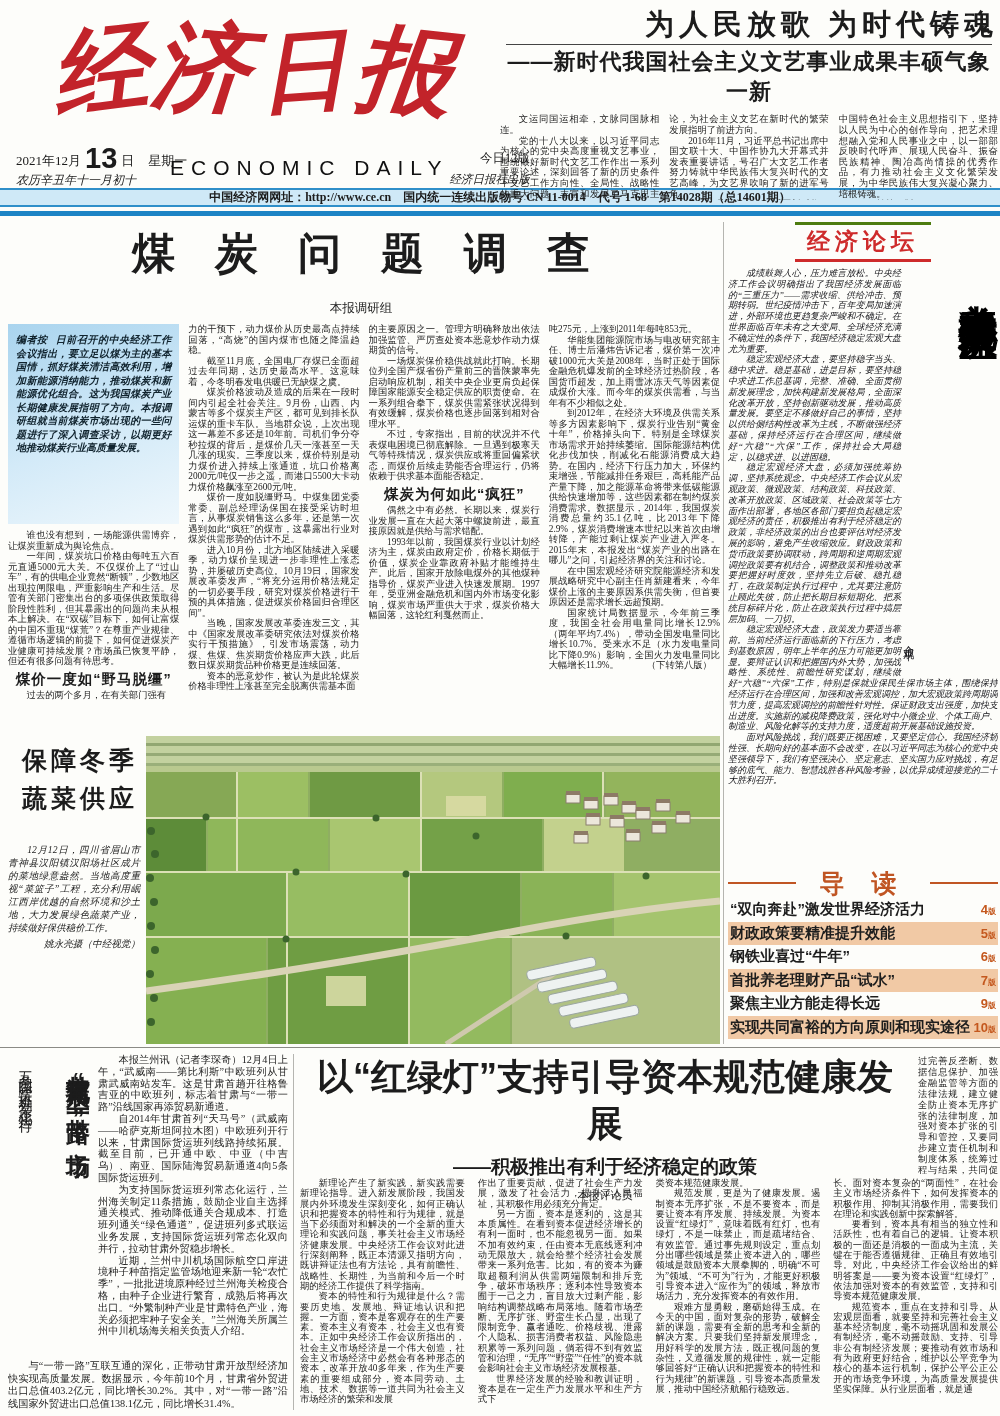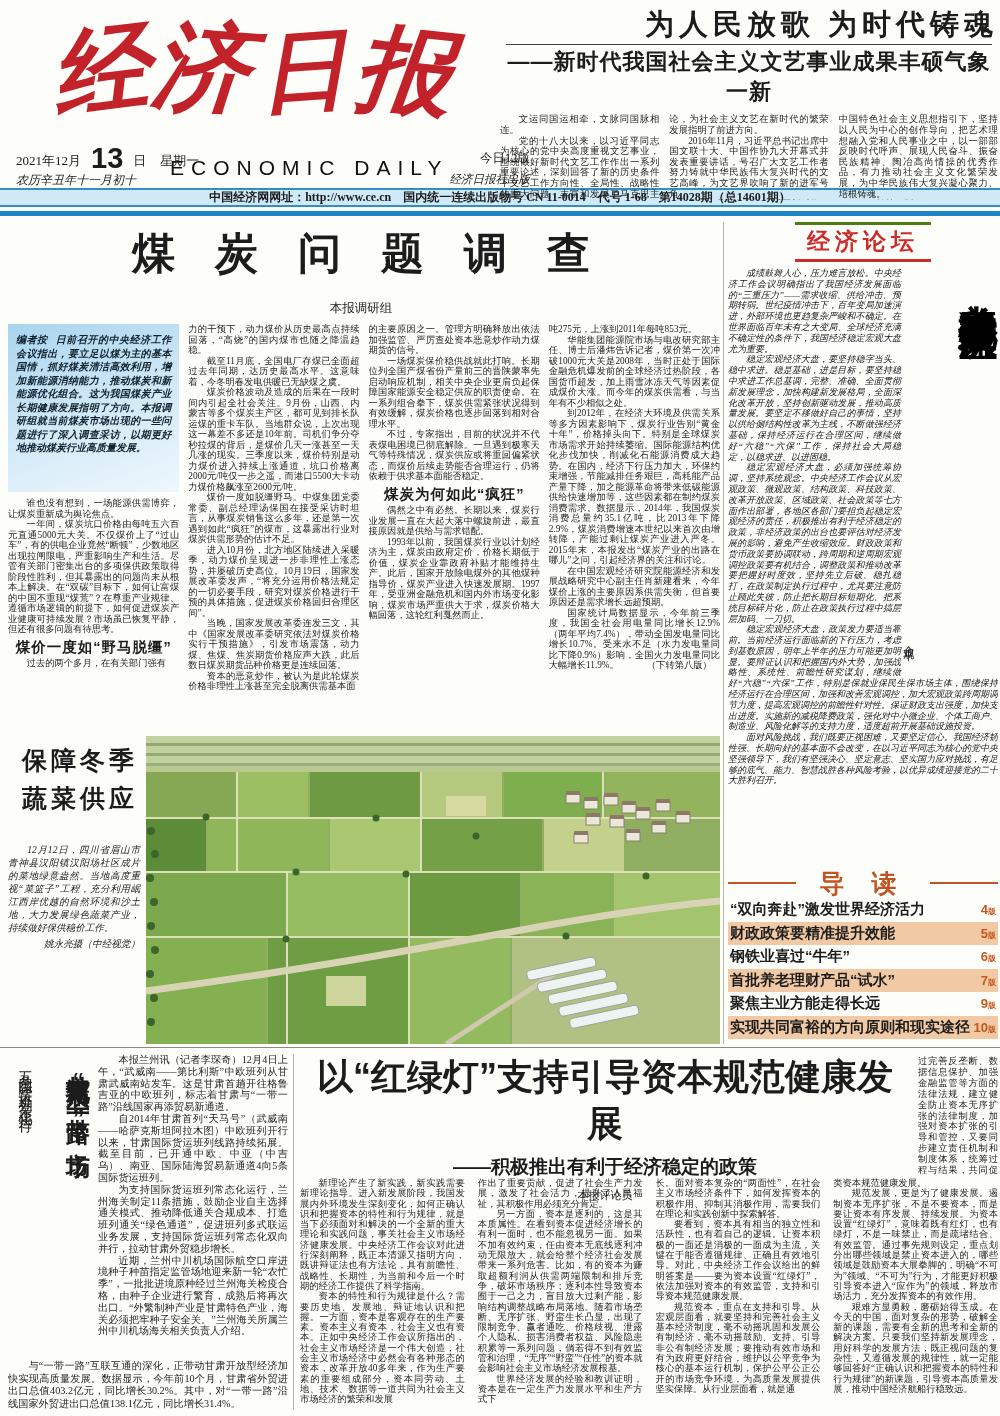--- a/index.html
+++ b/index.html
@@ -11,21 +11,21 @@
   .just { text-align:justify; text-justify:inter-character; }
 
   
   .mast-title { position:absolute; left:52px; top:2px; width:400px; height:140px; display:flex; justify-content:space-between; align-items:center; color:#c2232a; font-weight:900; font-style:italic; font-size:96px; line-height:1; }
   .mast-title span { display:inline-block; }
   .mast-title span:nth-child(1){ transform:rotate(-7deg); }
   .mast-title span:nth-child(2){ transform:rotate(4deg) translateY(-4px); }
   .mast-title span:nth-child(3){ transform:rotate(-4deg) scale(.92); }
   .mast-title span:nth-child(4){ transform:rotate(6deg); }
   .dateline { position:absolute; left:16px; top:142px; font-size:13px; white-space:nowrap; }
-  .dateline .big-day { font-size:29px; font-weight:bold; font-family:"Liberation Sans",sans-serif; vertical-align:-3px; margin:0 10px; }
+  .dateline .big-day { font-size:29px; font-weight:bold; font-family:"Liberation Sans",sans-serif; vertical-align:-3px; margin:0 4px; }
   .dateline .wk { margin-left:14px; }
   .lunar { position:absolute; left:16px; top:172px; font-size:12px; font-style:italic; }
   .eng-title { position:absolute; left:170px; top:156px; width:340px; font-size:21px; letter-spacing:7px; font-family:"Liberation Sans",sans-serif; color:#111; }
   .edition { position:absolute; left:452px; top:150px; width:78px; font-size:12.5px; text-align:right; }
   .publisher { position:absolute; left:432px; top:172px; width:98px; font-size:11.5px; font-style:italic; text-align:right; }
   .info-bar { position:absolute; left:0; top:188px; width:1000px; height:19px; background:#cfe9f7; border-top:2px solid #2f8fc9; border-bottom:2px solid #2f8fc9; font-size:12px; text-align:center; line-height:15px; font-weight:bold; }
   .blue-rule { position:absolute; left:0; top:211px; width:1000px; height:5px; background:#1d84c5; }
 
   
   .top-art { position:absolute; left:500px; top:8px; width:498px; height:178px; }
@@ -33,21 +33,21 @@
   .top-art .rule { border-top:1px solid #444; margin:3px 6px 2px; }
   .top-art .sub { font-size:22px; font-weight:bold; text-align:center; letter-spacing:1px; }
   .top-cols { display:flex; gap:10px; margin-top:7px; height:86px; overflow:hidden; }
   .top-cols .c { flex:1; font-size:9.4px; line-height:10.6px; }
 
   
   .coal-hl { position:absolute; left:0; top:230px; width:722px; text-align:center; font-size:43px; font-weight:900; letter-spacing:40px; padding-left:40px; line-height:1.1; }
   .coal-by { position:absolute; left:0; top:300px; width:722px; text-align:center; font-size:12.5px; }
   .coal-cols { position:absolute; left:8px; top:324px; width:712px; height:406px; display:flex; gap:9px; }
   .coal-cols .col { flex:1; font-size:9.3px; line-height:10.5px; overflow:hidden; }
-  .ed-box { background:linear-gradient(160deg,#a9d4ee 0%,#d3eaf8 55%,#eef7fc 100%); padding:9px 8px; height:168px; margin-bottom:6px; font-size:10px; line-height:13.5px; font-weight:bold; font-style:italic; color:#10232e; overflow:hidden; }
+  .ed-box { background:linear-gradient(160deg,#a9d4ee 0%,#d3eaf8 55%,#eef7fc 100%); padding:9px 8px; height:200px; margin-bottom:6px; font-size:10px; line-height:13.5px; font-weight:bold; font-style:italic; color:#10232e; overflow:hidden; }
   .ed-box .lbl { margin-right:8px; }
   .subhead { font-size:14.5px; font-weight:bold; text-align:center; text-indent:0; margin:7px 0 6px; letter-spacing:1px; font-family:"Liberation Sans",sans-serif; }
 
   
   .cap-block { position:absolute; left:8px; top:742px; width:132px; height:300px; }
   .cap-title { font-size:25px; font-weight:900; text-align:center; line-height:1.5; letter-spacing:4px;margin-left:12px; }
   .cap-text { margin-top:26px; font-size:9.6px; line-height:13px; font-style:italic; }
   .cap-credit { margin-top:4px; font-size:9.6px; font-style:italic; text-align:right; text-indent:0; }
   .photo { position:absolute; left:146px; top:736px; width:574px; height:308px; background:#7a9e5a; }
 
@@ -377,25 +377,25 @@
       <div class="col just">
           <p>新理论产生了新实践，新实践需要新理论指导。进入新发展阶段，我国发展内外环境发生深刻变化，如何正确认识和把握资本的特性和行为规律，就是当下必须面对和解决的一个全新的重大理论和实践问题，事关社会主义市场经济健康发展。中央经济工作会议对此进行深刻阐释，既正本清源又指明方向，既讲辩证法也有方法论，具有前瞻性、战略性、长期性，为当前和今后一个时期的经济工作提供了科学指南。</p>
           <p>资本的特性和行为规律是什么？需要历史地、发展地、辩证地认识和把握。一方面，资本是客观存在的生产要素。资本主义有资本，社会主义也有资本。正如中央经济工作会议所指出的，社会主义市场经济是一个伟大创造，社会主义市场经济中必然会有各种形态的资本，改革开放40多年来，作为生产要素的重要组成部分，资本同劳动、土地、技术、数据等一道共同为社会主义市场经济的繁荣和发展</p>
         </div>
       <div class="col just cont">
           <p>作出了重要贡献，促进了社会生产力发展，激发了社会活力，提升了人民福祉，其积极作用必须充分肯定。</p>
           <p>另一方面，资本是逐利的，这是其本质属性。在看到资本促进经济增长的有利一面时，也不能忽视另一面。如果不加有效约束，任由资本无底线逐利冲动无限放大，就会给整个经济社会发展带来一系列危害。比如，有的资本为赚取超额利润从供需两端限制和排斥竞争，破坏市场秩序；逐利本性导致资本囿于一己之力，盲目放大过剩产能，影响结构调整战略布局落地。随着市场垄断、无序扩张、野蛮生长凸显，出现了限制竞争、赢者通吃、价格歧视、泄露个人隐私、损害消费者权益、风险隐患积累等一系列问题，倘若得不到有效监管和治理，“无序”“野蛮”“任性”的资本就会影响社会主义市场经济发展根基。</p>
           <p>世界经济发展的经验和教训证明，资本是在一定生产力发展水平和生产方式下</p>
         </div>
       <div class="col just cont">
+          <p>类资本规范健康发展。</p>
+          <p>规范发展，更是为了健康发展。遏制资本无序扩张，不是不要资本，而是要让资本有序发展、持续发展。为资本设置“红绿灯”，意味着既有红灯，也有绿灯，不是一味禁止，而是疏堵结合、有效监管。通过事先规则设定，重点划分出哪些领域是禁止资本进入的，哪些领域是鼓励资本大展拳脚的，明确“不可为”领域、“不可为”行为，才能更好积极引导资本进入“应作为”的领域，释放市场活力，充分发挥资本的有效作用。</p>
+          <p>艰难方显勇毅，磨砺始得玉成。在今天的中国，面对复杂的形势，破解全新的课题，需要有全新的思考和全新的解决方案。只要我们坚持新发展理念，用好科学的发展方法，既正视问题的复杂性，又遵循发展的规律性，就一定能够回答好“正确认识和把握资本的特性和行为规律”的新课题，引导资本高质量发展，推动中国经济航船行稳致远。</p>
+        </div>
+      <div class="col just cont">
           <p>长。面对资本复杂的“两面性”，在社会主义市场经济条件下，如何发挥资本的积极作用、抑制其消极作用，需要我们在理论和实践创新中探索解答。</p>
           <p>要看到，资本具有相当的独立性和活跃性，也有着自己的逻辑。让资本积极的一面还是消极的一面成为主流，关键在于能否遵循规律、正确且有效地引导。对此，中央经济工作会议给出的鲜明答案是——要为资本设置“红绿灯”，依法加强对资本的有效监管，支持和引导资本规范健康发展。</p>
           <p>规范资本，重点在支持和引导。从宏观层面看，就要坚持和完善社会主义基本经济制度，毫不动摇巩固和发展公有制经济，毫不动摇鼓励、支持、引导非公有制经济发展；要推动有效市场和有为政府更好结合，维护以公平竞争为核心的基本运行机制，保护公平公正公开的市场竞争环境，为高质量发展提供坚实保障。从行业层面看，就是通</p>
         </div>
-      <div class="col just cont">
-          <p>类资本规范健康发展。</p>
-          <p>规范发展，更是为了健康发展。遏制资本无序扩张，不是不要资本，而是要让资本有序发展、持续发展。为资本设置“红绿灯”，意味着既有红灯，也有绿灯，不是一味禁止，而是疏堵结合、有效监管。通过事先规则设定，重点划分出哪些领域是禁止资本进入的，哪些领域是鼓励资本大展拳脚的，明确“不可为”领域、“不可为”行为，才能更好积极引导资本进入“应作为”的领域，释放市场活力，充分发挥资本的有效作用。</p>
-          <p>艰难方显勇毅，磨砺始得玉成。在今天的中国，面对复杂的形势，破解全新的课题，需要有全新的思考和全新的解决方案。只要我们坚持新发展理念，用好科学的发展方法，既正视问题的复杂性，又遵循发展的规律性，就一定能够回答好“正确认识和把握资本的特性和行为规律”的新课题，引导资本高质量发展，推动中国经济航船行稳致远。</p>
-        </div>
     </div>
   </div>
 
 </div>
 
 </body></html>

